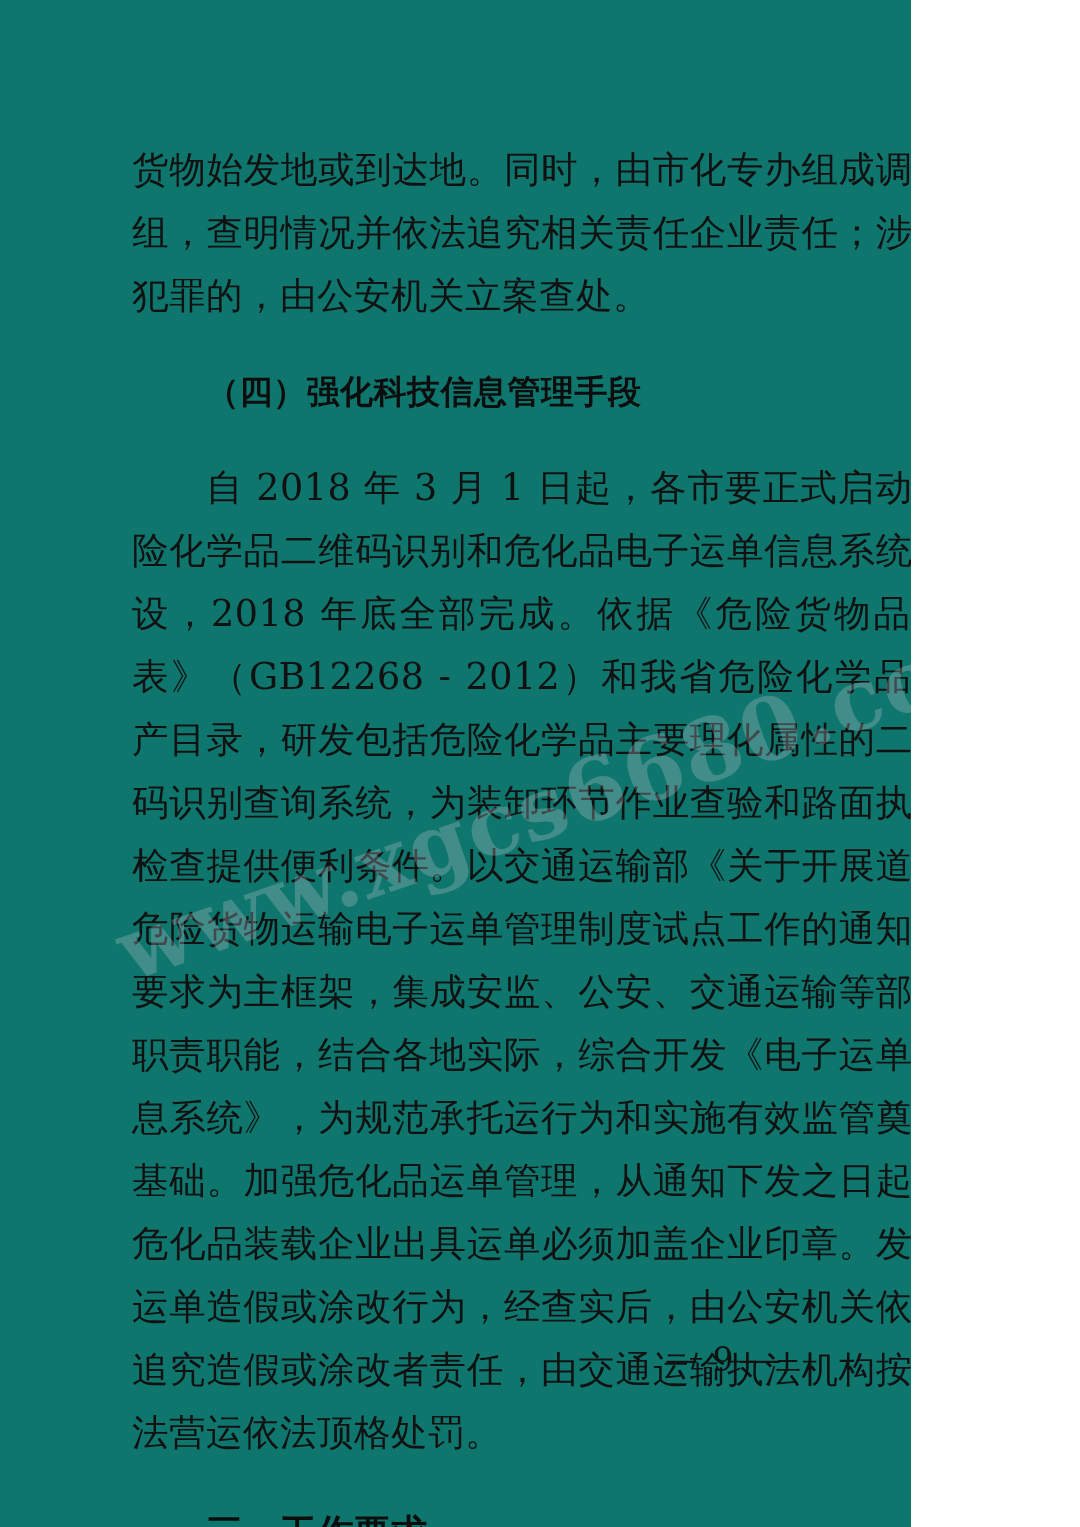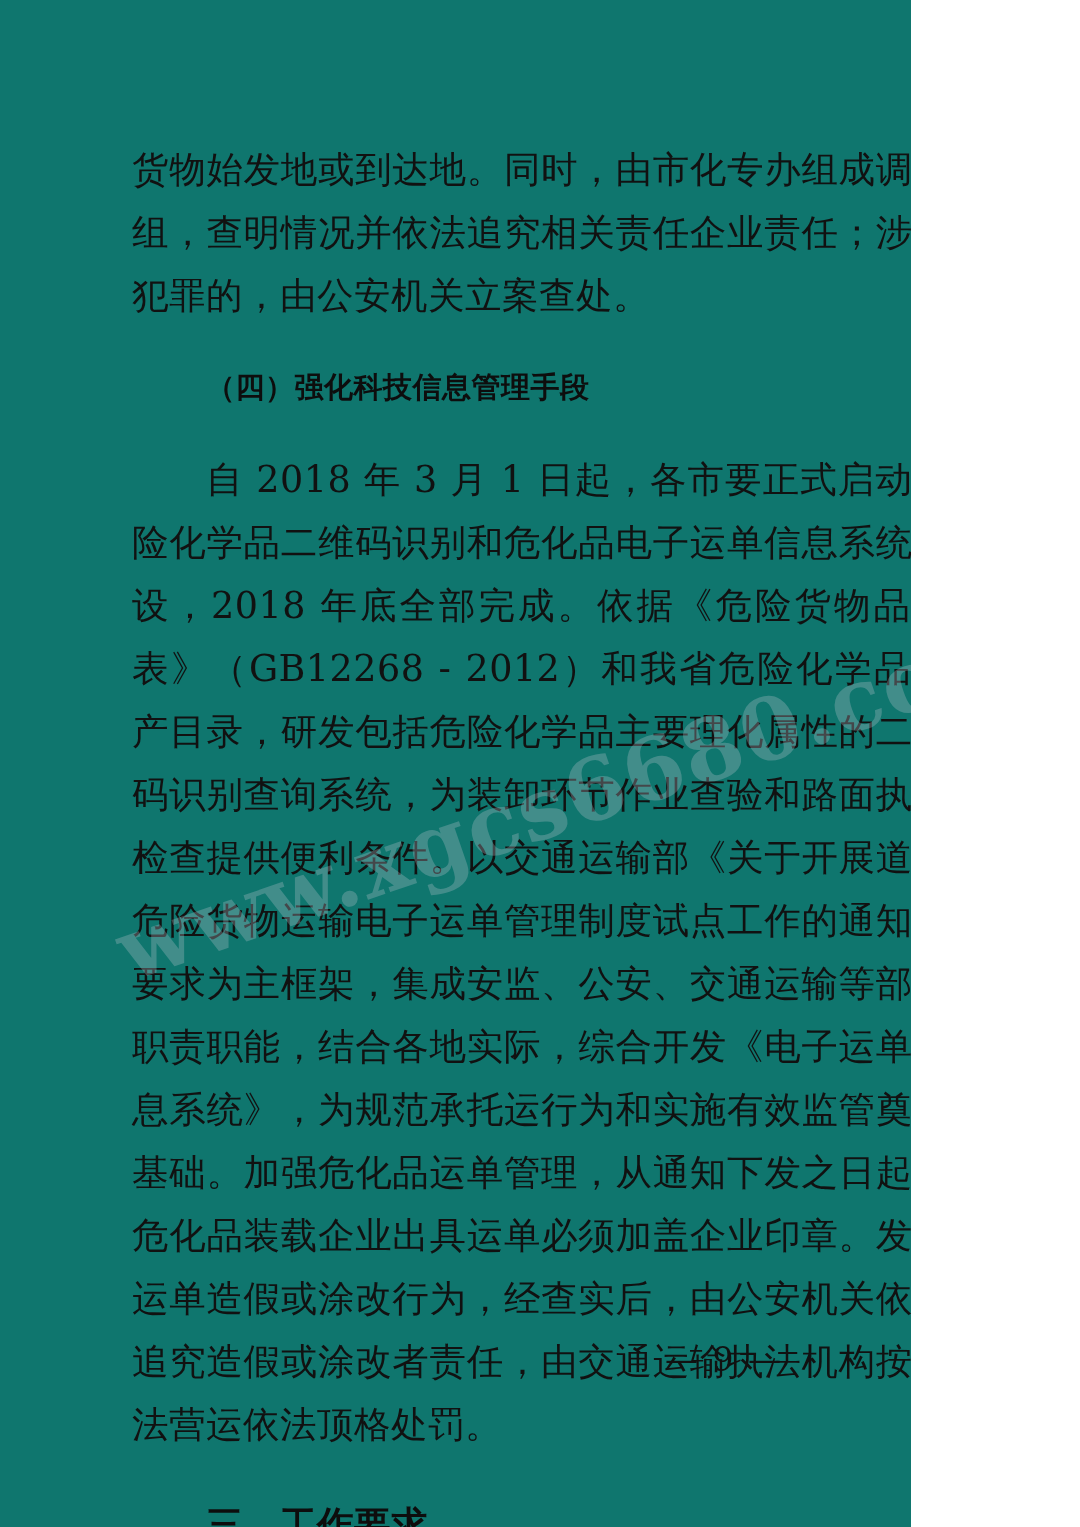--- a/index.html
+++ b/index.html
@@ -38,21 +38,21 @@
   .heading {
     font-size: 36.5px;
     line-height: 63px;
     color: #0d0d0d;
     font-weight: 700;
     text-indent: 74px;
     font-family: "DejaVu Sans", "Liberation Sans", sans-serif;
     letter-spacing: 0.5px;
   }
   .subheading {
-    font-size: 29px;
+    font-size: 33px;
     line-height: 63px;
     color: #0d0d0d;
     font-weight: 700;
     text-indent: 74px;
     font-family: "DejaVu Sans", "Liberation Sans", sans-serif;
     letter-spacing: 0.5px;
   }
   .footer {
     position: absolute;
     right: 128px;

